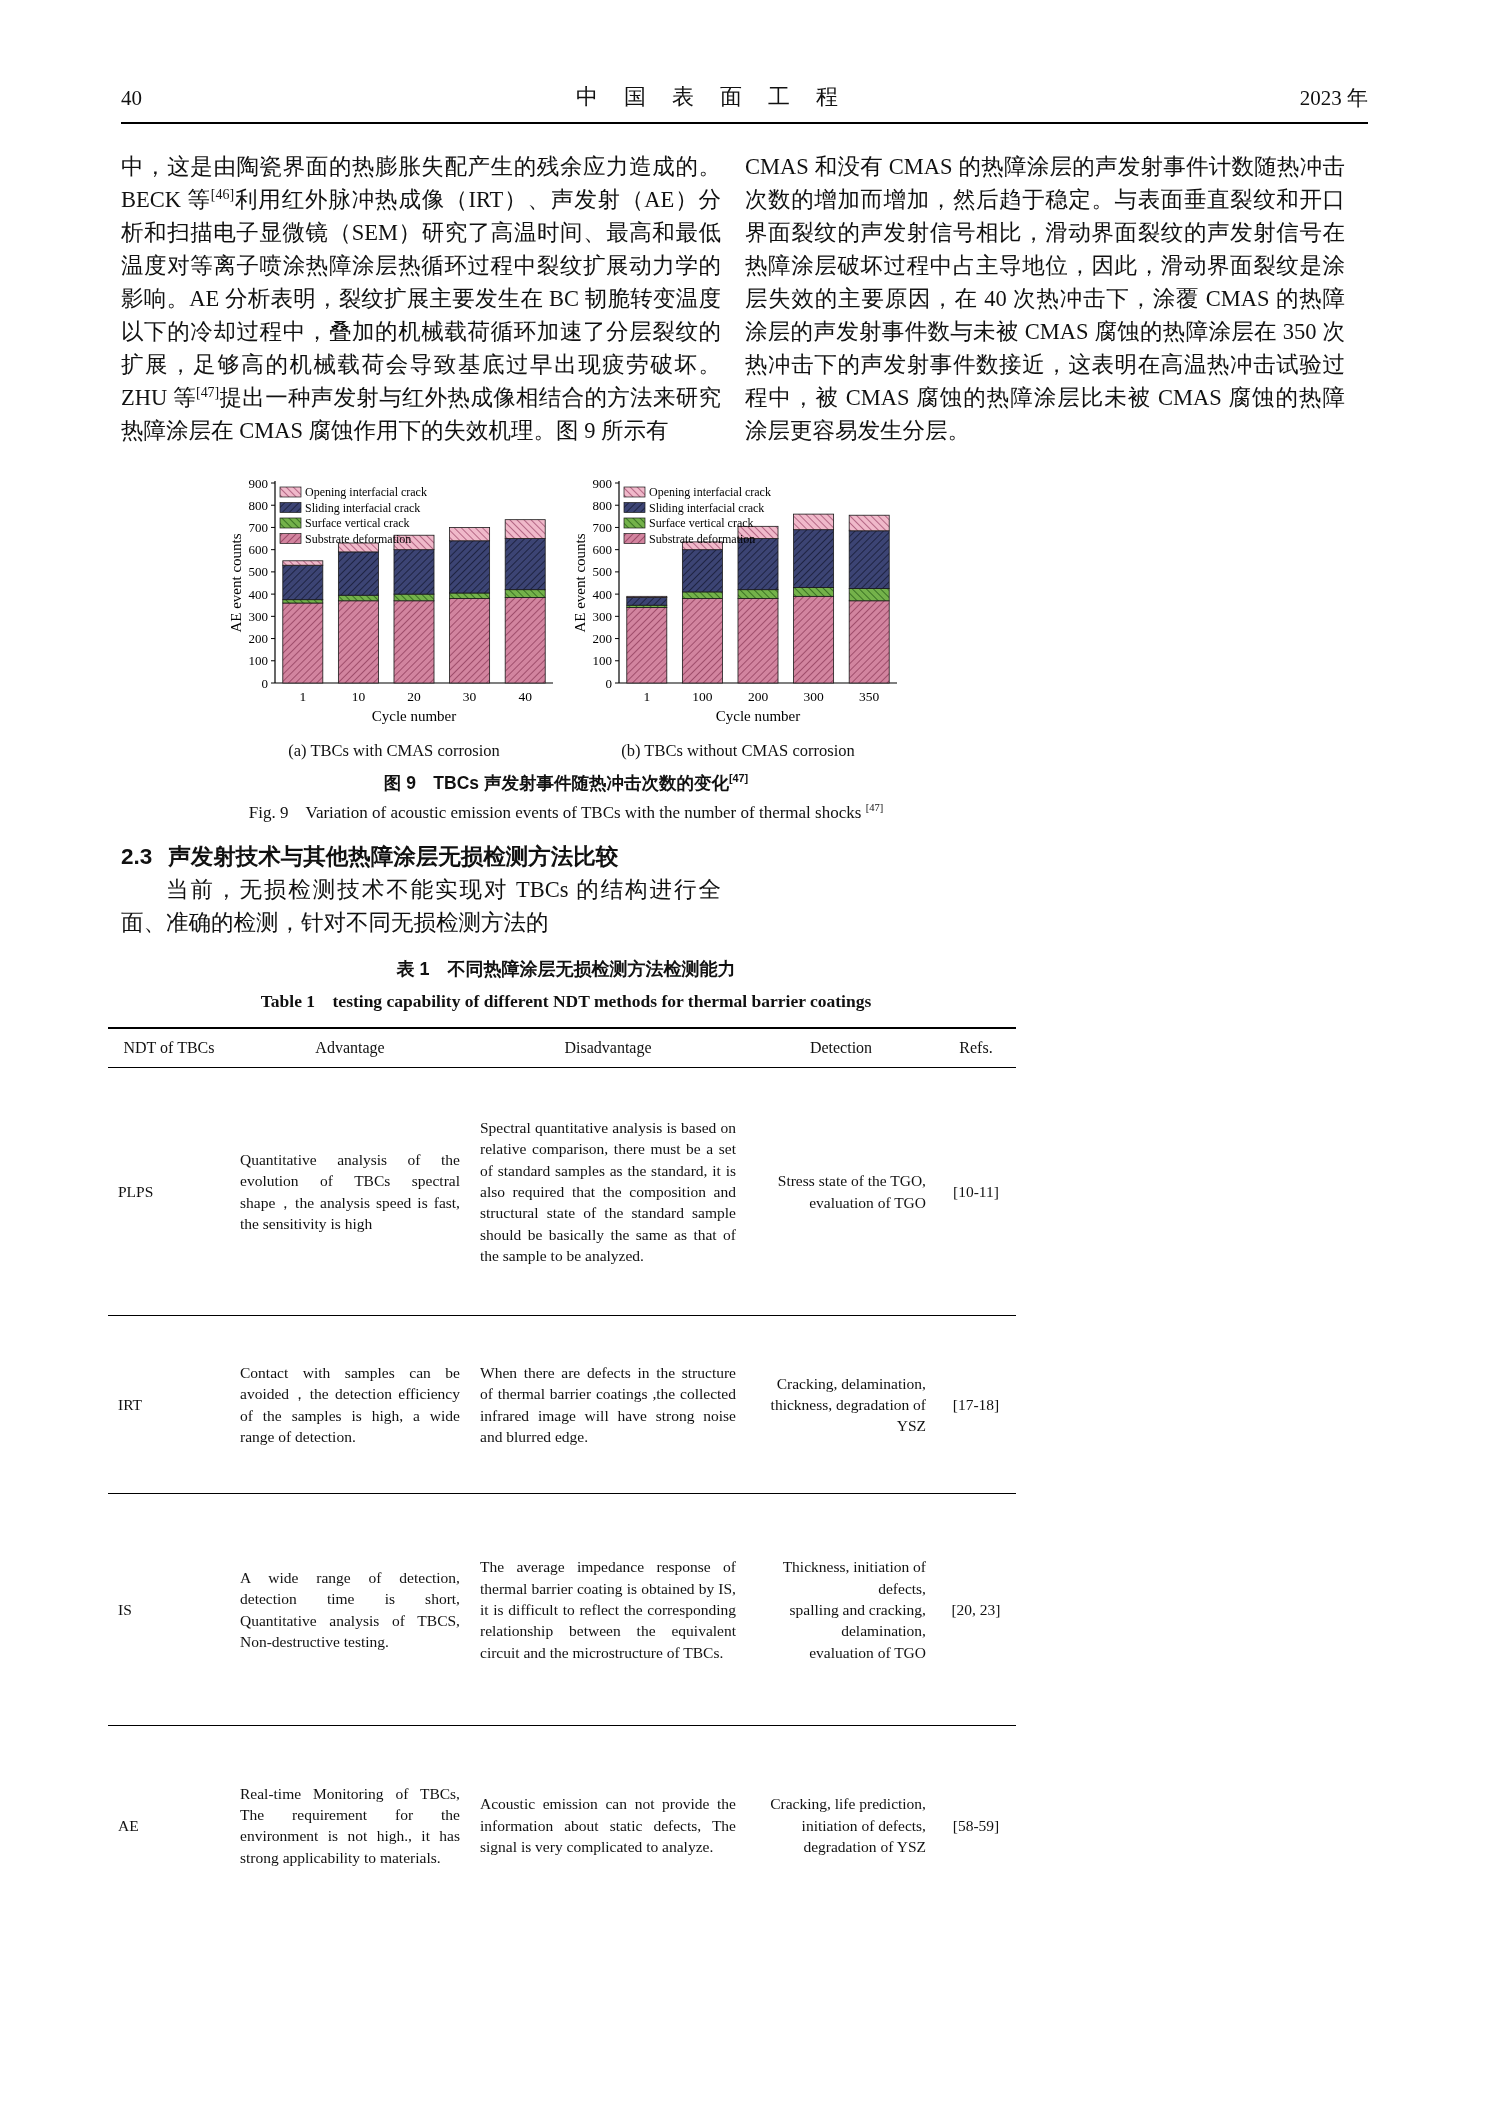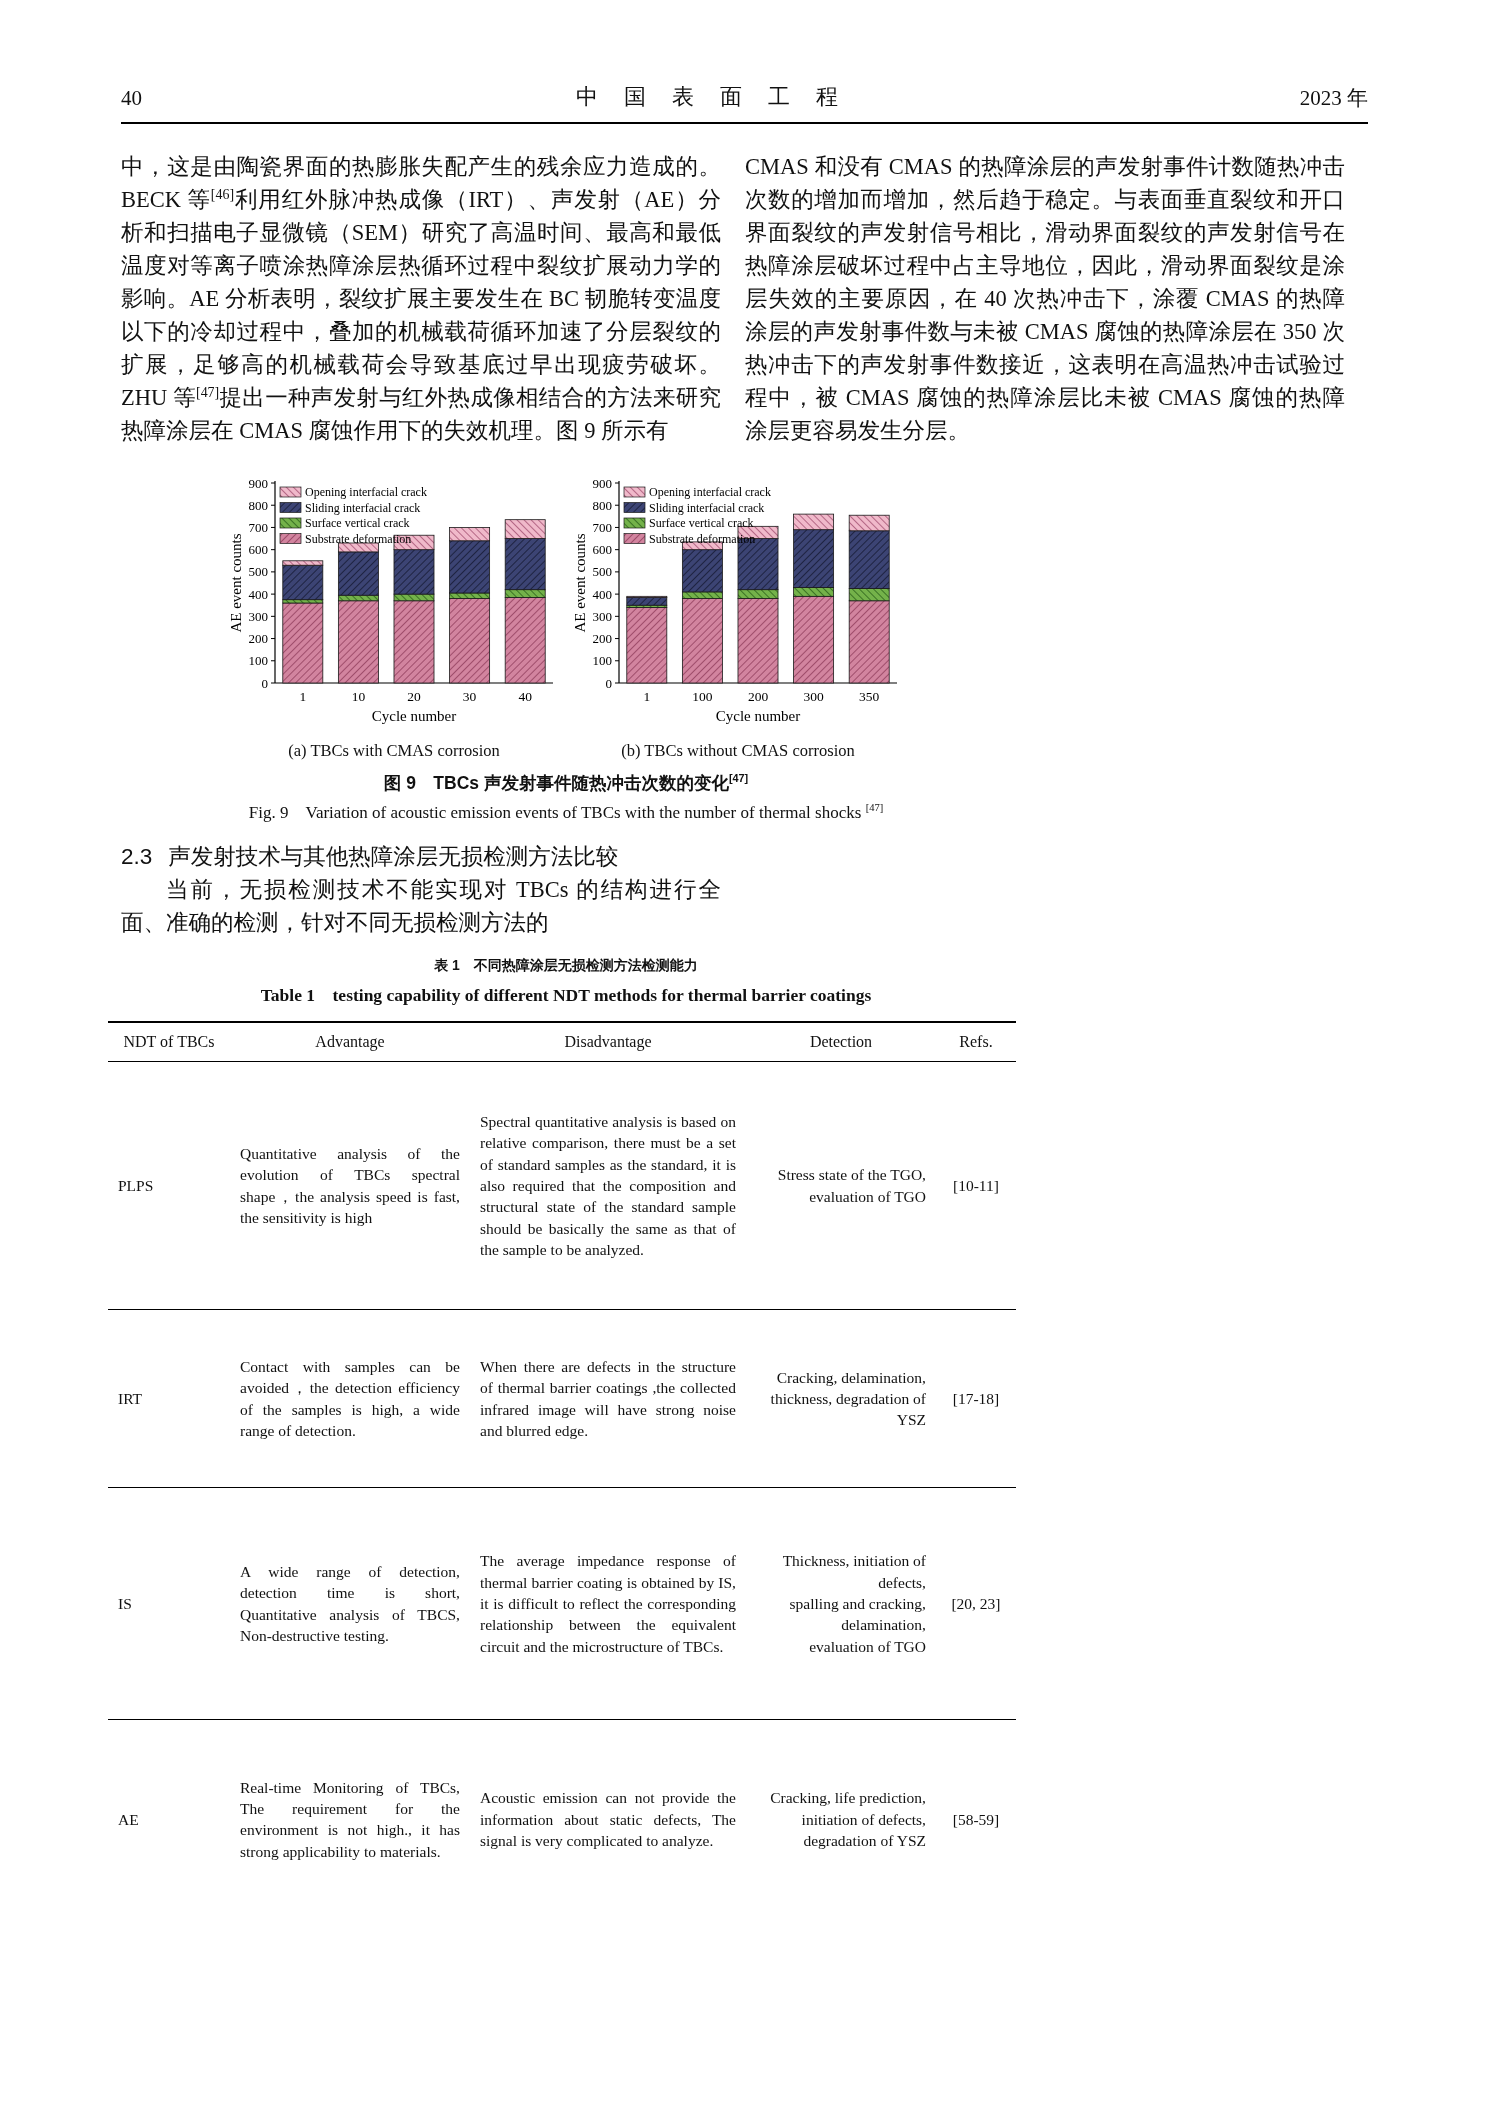--- a/index.html
+++ b/index.html
@@ -21,26 +21,26 @@
   .charts{margin-left:121px;width:890px;display:flex;justify-content:center;gap:14px}
   .chart-box{text-align:center}
   svg text{font-family:"Liberation Serif","DejaVu Serif",serif;fill:#000}
   .subcap{font-size:16.5px;margin-top:2px}
   figcaption{margin-left:121px;width:890px;text-align:center}
   .cap-zh{margin-top:10px;font-size:17.5px;font-weight:bold;
           font-family:"Liberation Sans","DejaVu Sans",sans-serif}
   .cap-en{margin-top:6px;font-size:17px}
   
   .section-block{margin-top:16px}
-  h3{font-size:22.5px;line-height:33px;font-weight:normal;
+  h3{font-size:22.5px;line-height:33px;font-weight:bold;
      font-family:"Liberation Sans","DejaVu Sans",sans-serif}
   .sec-num{margin-right:16px}
   .indent{text-indent:2em}
   
-  .tbl-cap-zh{margin:18px 0 0 121px;width:890px;text-align:center;font-size:14px;font-weight:bold;
+  .tbl-cap-zh{margin:18px 0 0 121px;width:890px;text-align:center;font-size:18px;font-weight:bold;
               font-family:"Liberation Sans","DejaVu Sans",sans-serif}
   .tbl-cap-en{margin:8px 0 0 121px;width:890px;text-align:center;font-size:17.5px;font-weight:bold}
   
   table{margin:14px 0 0 108px;width:908px;border-collapse:collapse;table-layout:fixed;
         border-top:2px solid #000;border-bottom:2px solid #000;
         font-size:15.5px;line-height:1.38;font-family:"Liberation Serif","DejaVu Serif",serif}
   th{font-size:16px;font-weight:normal;padding:8px 4px;border-bottom:1.5px solid #000;text-align:center}
   td{border-bottom:1px solid #000;padding:8px 10px;vertical-align:middle}
   tbody tr:last-child td{border-bottom:none}
   tbody tr:nth-child(1) td{height:248px}

